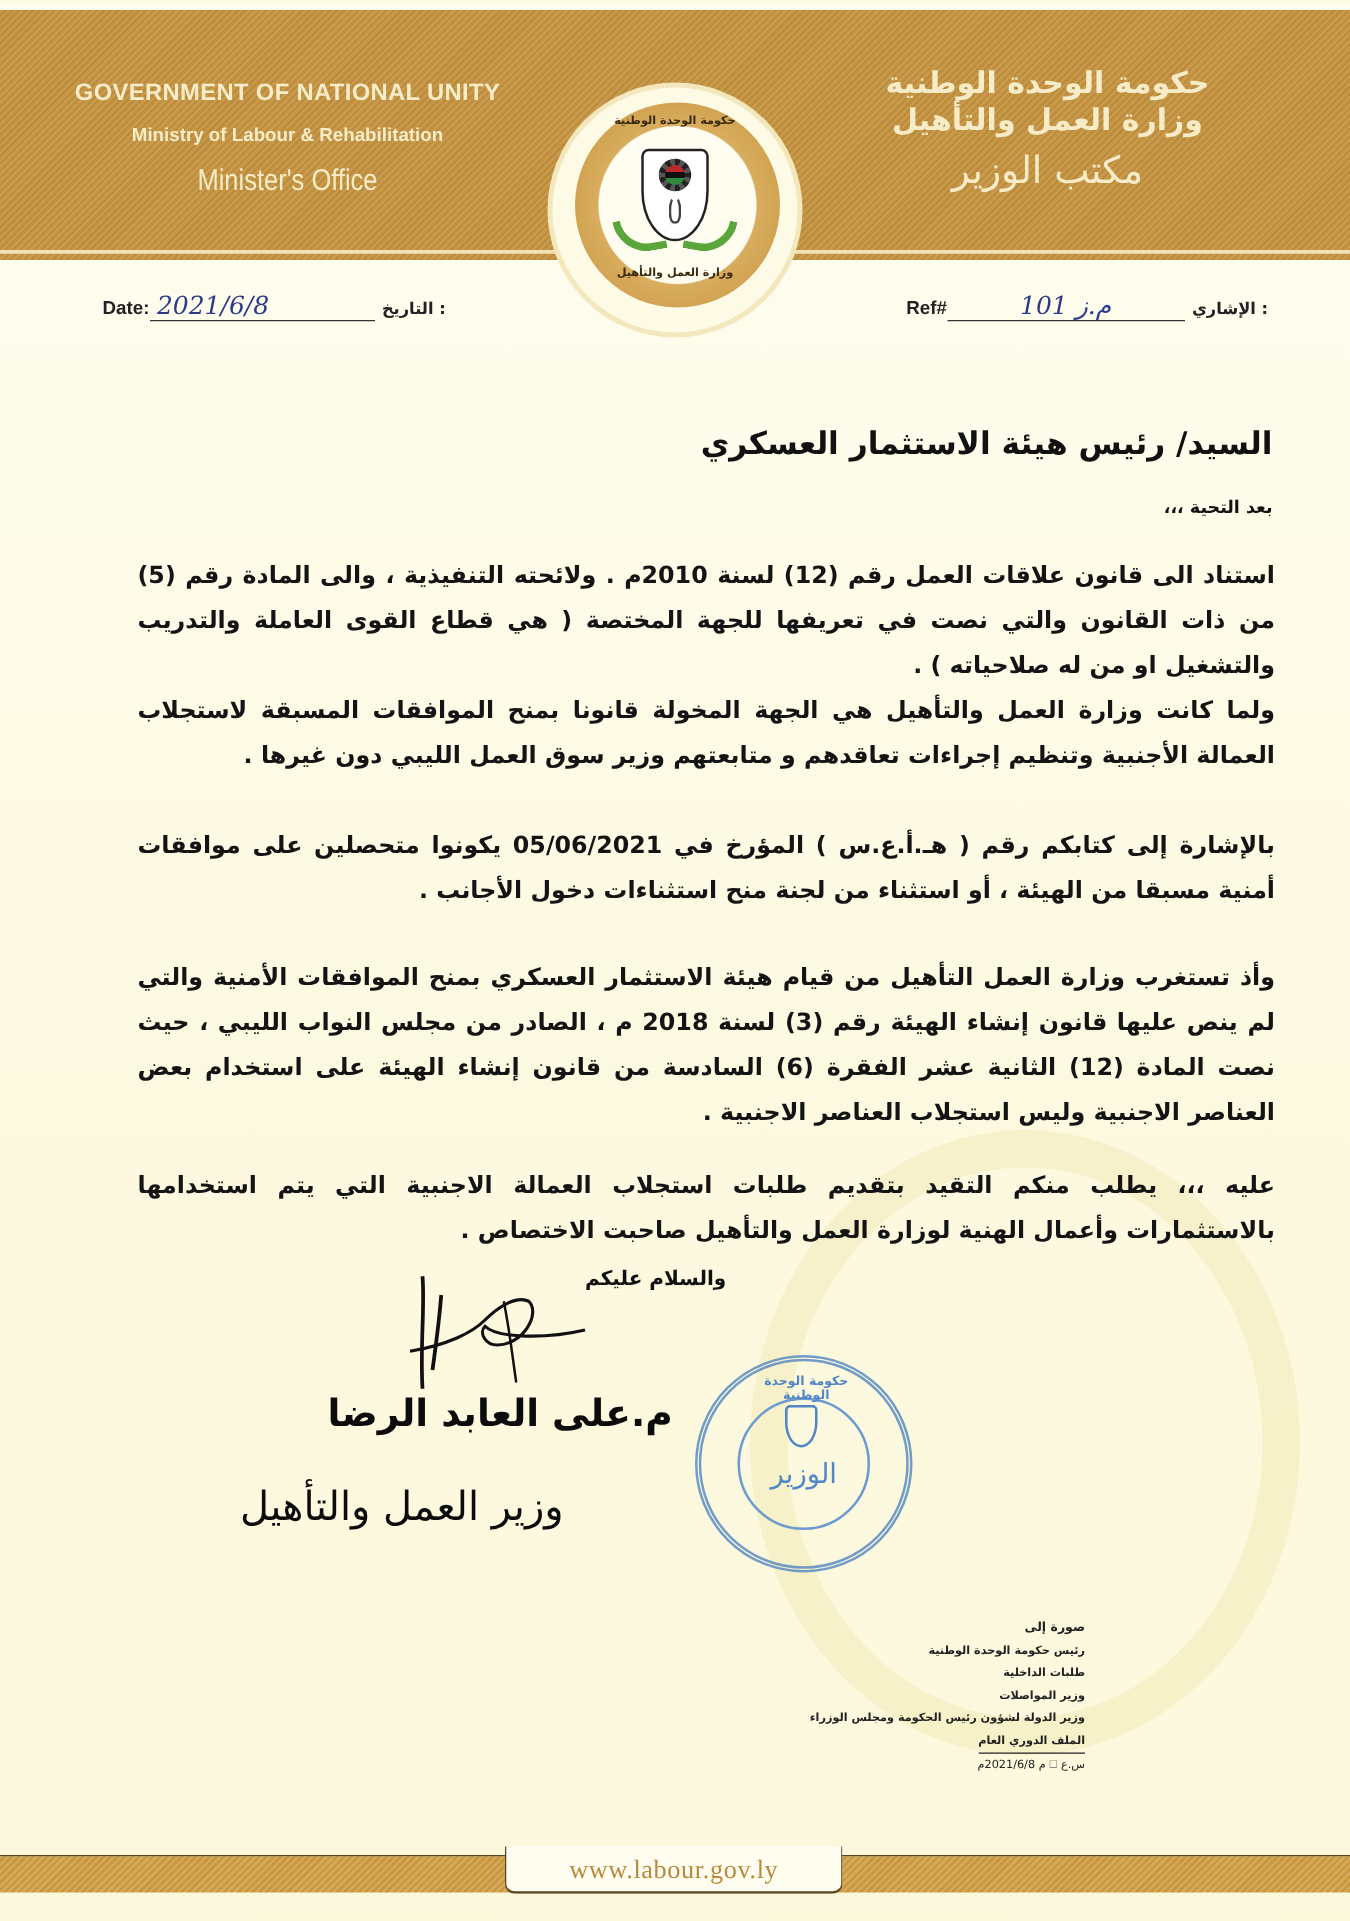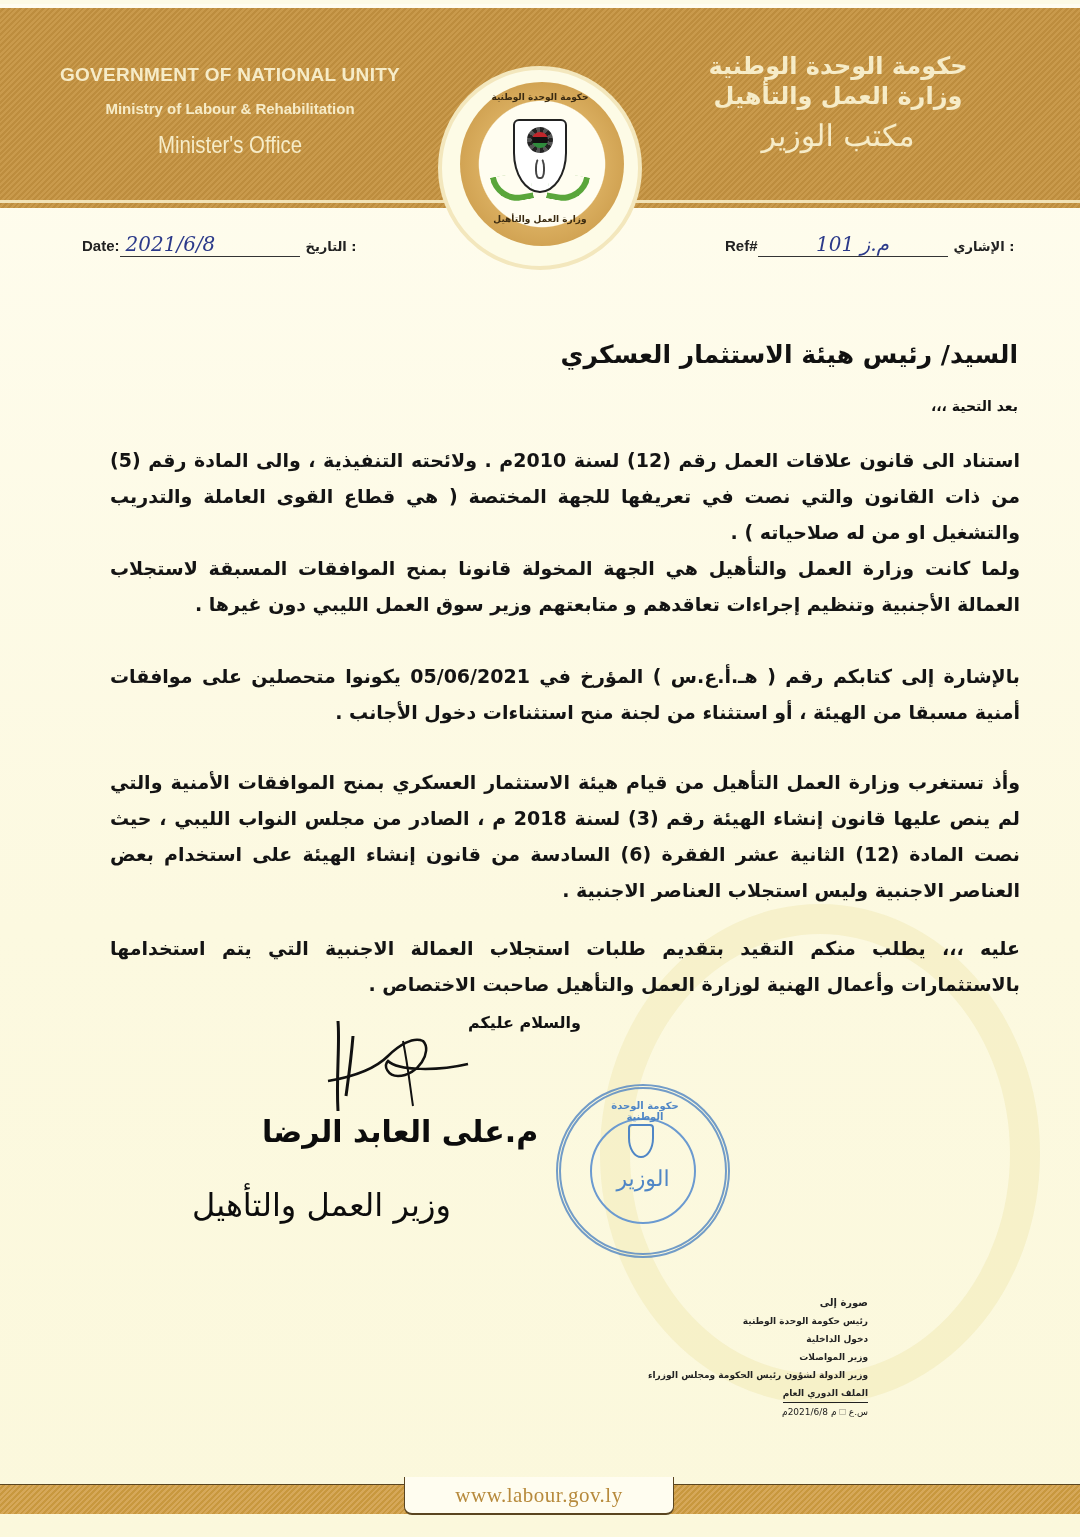--- a/index.html
+++ b/index.html
@@ -164,21 +164,21 @@
 
   <div class="stamp"></div>
   <div class="stamp-inner"></div>
   <div class="stamp-ring-text">حكومة الوحدة الوطنية</div>
   <div class="stamp-shield"></div>
   <div class="stamp-text">الوزير</div>
 
   <div class="cc">
     <div class="cc-head">صورة إلى</div>
     <div>رئيس حكومة الوحدة الوطنية</div>
-    <div>دخول الداخلية</div>
+    <div>طلبات الداخلية</div>
     <div>وزير المواصلات</div>
     <div>وزير الدولة لشؤون رئيس الحكومة ومجلس الوزراء</div>
     <div><span class="underline">الملف الدوري العام</span></div>
     <div class="footer-line">س.ع 🗆 م 2021/6/8م</div>
   </div>
 
   <div class="footer-band"></div>
   <div class="footer-url-box">
     <span class="footer-url">www.labour.gov.ly</span>
   </div>

